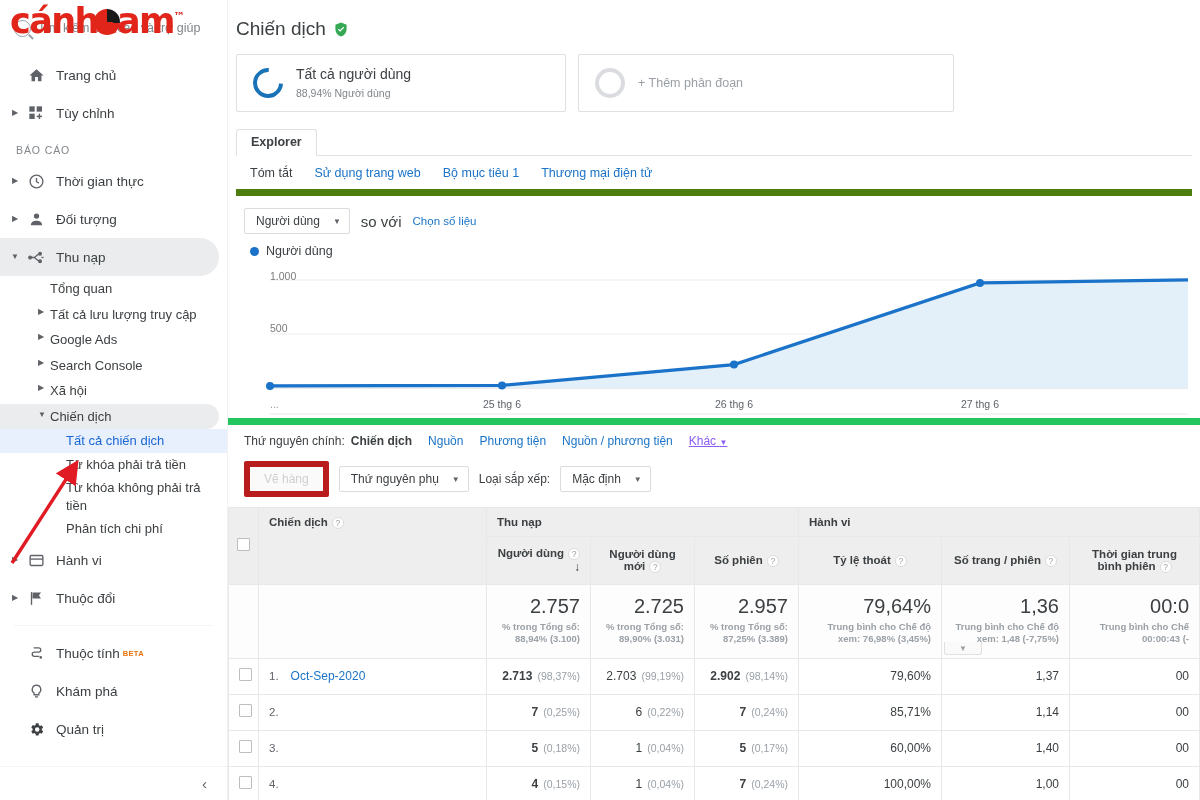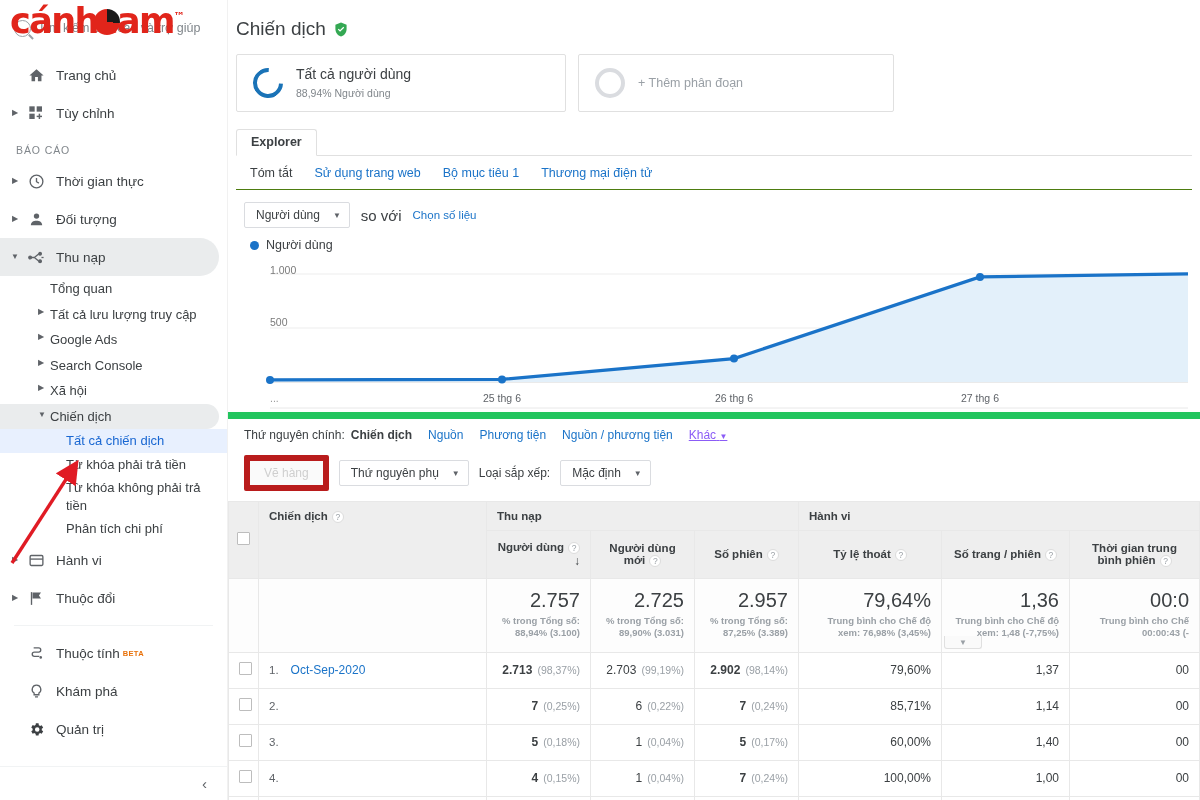--- a/index.html
+++ b/index.html
@@ -110,21 +110,21 @@
   .page-title { font-size: 19px; color: #3c4043; font-weight: 400; }
   .shield { width: 16px; height: 17px; display:block; }
 
   .seg-bar { display: flex; gap: 12px; padding: 6px 12px 0 8px; }
   .seg-box {
     height: 58px; border: 1px solid #e0e0e0; border-radius: 2px;
     display: flex; align-items: center; padding: 0 16px; gap: 13px;
     background: #fff;
   }
   .seg-box.s1 { width: 330px; }
-  .seg-box.s2 { width: 316px; }
+  .seg-box.s2 { width: 376px; }
   .ring {
     width: 30px; height: 30px; border-radius: 50%;
     border: 4px solid #1a73b7; border-right-color: transparent;
     transform: rotate(-42deg); flex: 0 0 30px;
   }
   .ring.gray { border: 4px solid #dadce0; transform: none; }
   .seg-t1 { font-size: 14px; color: #3c4043; line-height: 1.35; }
   .seg-t2 { font-size: 10.5px; color: #80868b; line-height: 1.3; }
   .seg-add { font-size: 12.5px; color: #9aa0a6; }
 
@@ -133,21 +133,21 @@
     display: flex; align-items: flex-end; height: 28px;
   }
   .tab-explorer {
     border: 1px solid #e0e0e0; border-bottom: 1px solid #fff;
     background: #fff; font-size: 12.5px; color: #3c4043; font-weight: 700;
     padding: 5px 14px 6px 14px; border-radius: 3px 3px 0 0;
     position: relative; top: 1px;
   }
   .subtabs {
     display: flex; gap: 22px; padding: 10px 8px 9px 14px;
-    border-bottom: 1px solid #4d7c0f; margin: 0 8px;
+    border-bottom: 7px solid #4d7c0f; margin: 0 8px;
     font-size: 12.5px;
   }
   .subtab { color: #1a73c8; cursor: pointer; }
   .subtab.active { color: #3c4043; }
 
   .metric-row {
     display: flex; align-items: center; gap: 11px;
     padding: 12px 8px 0 16px; font-size: 12px;
   }
   .mselect {

